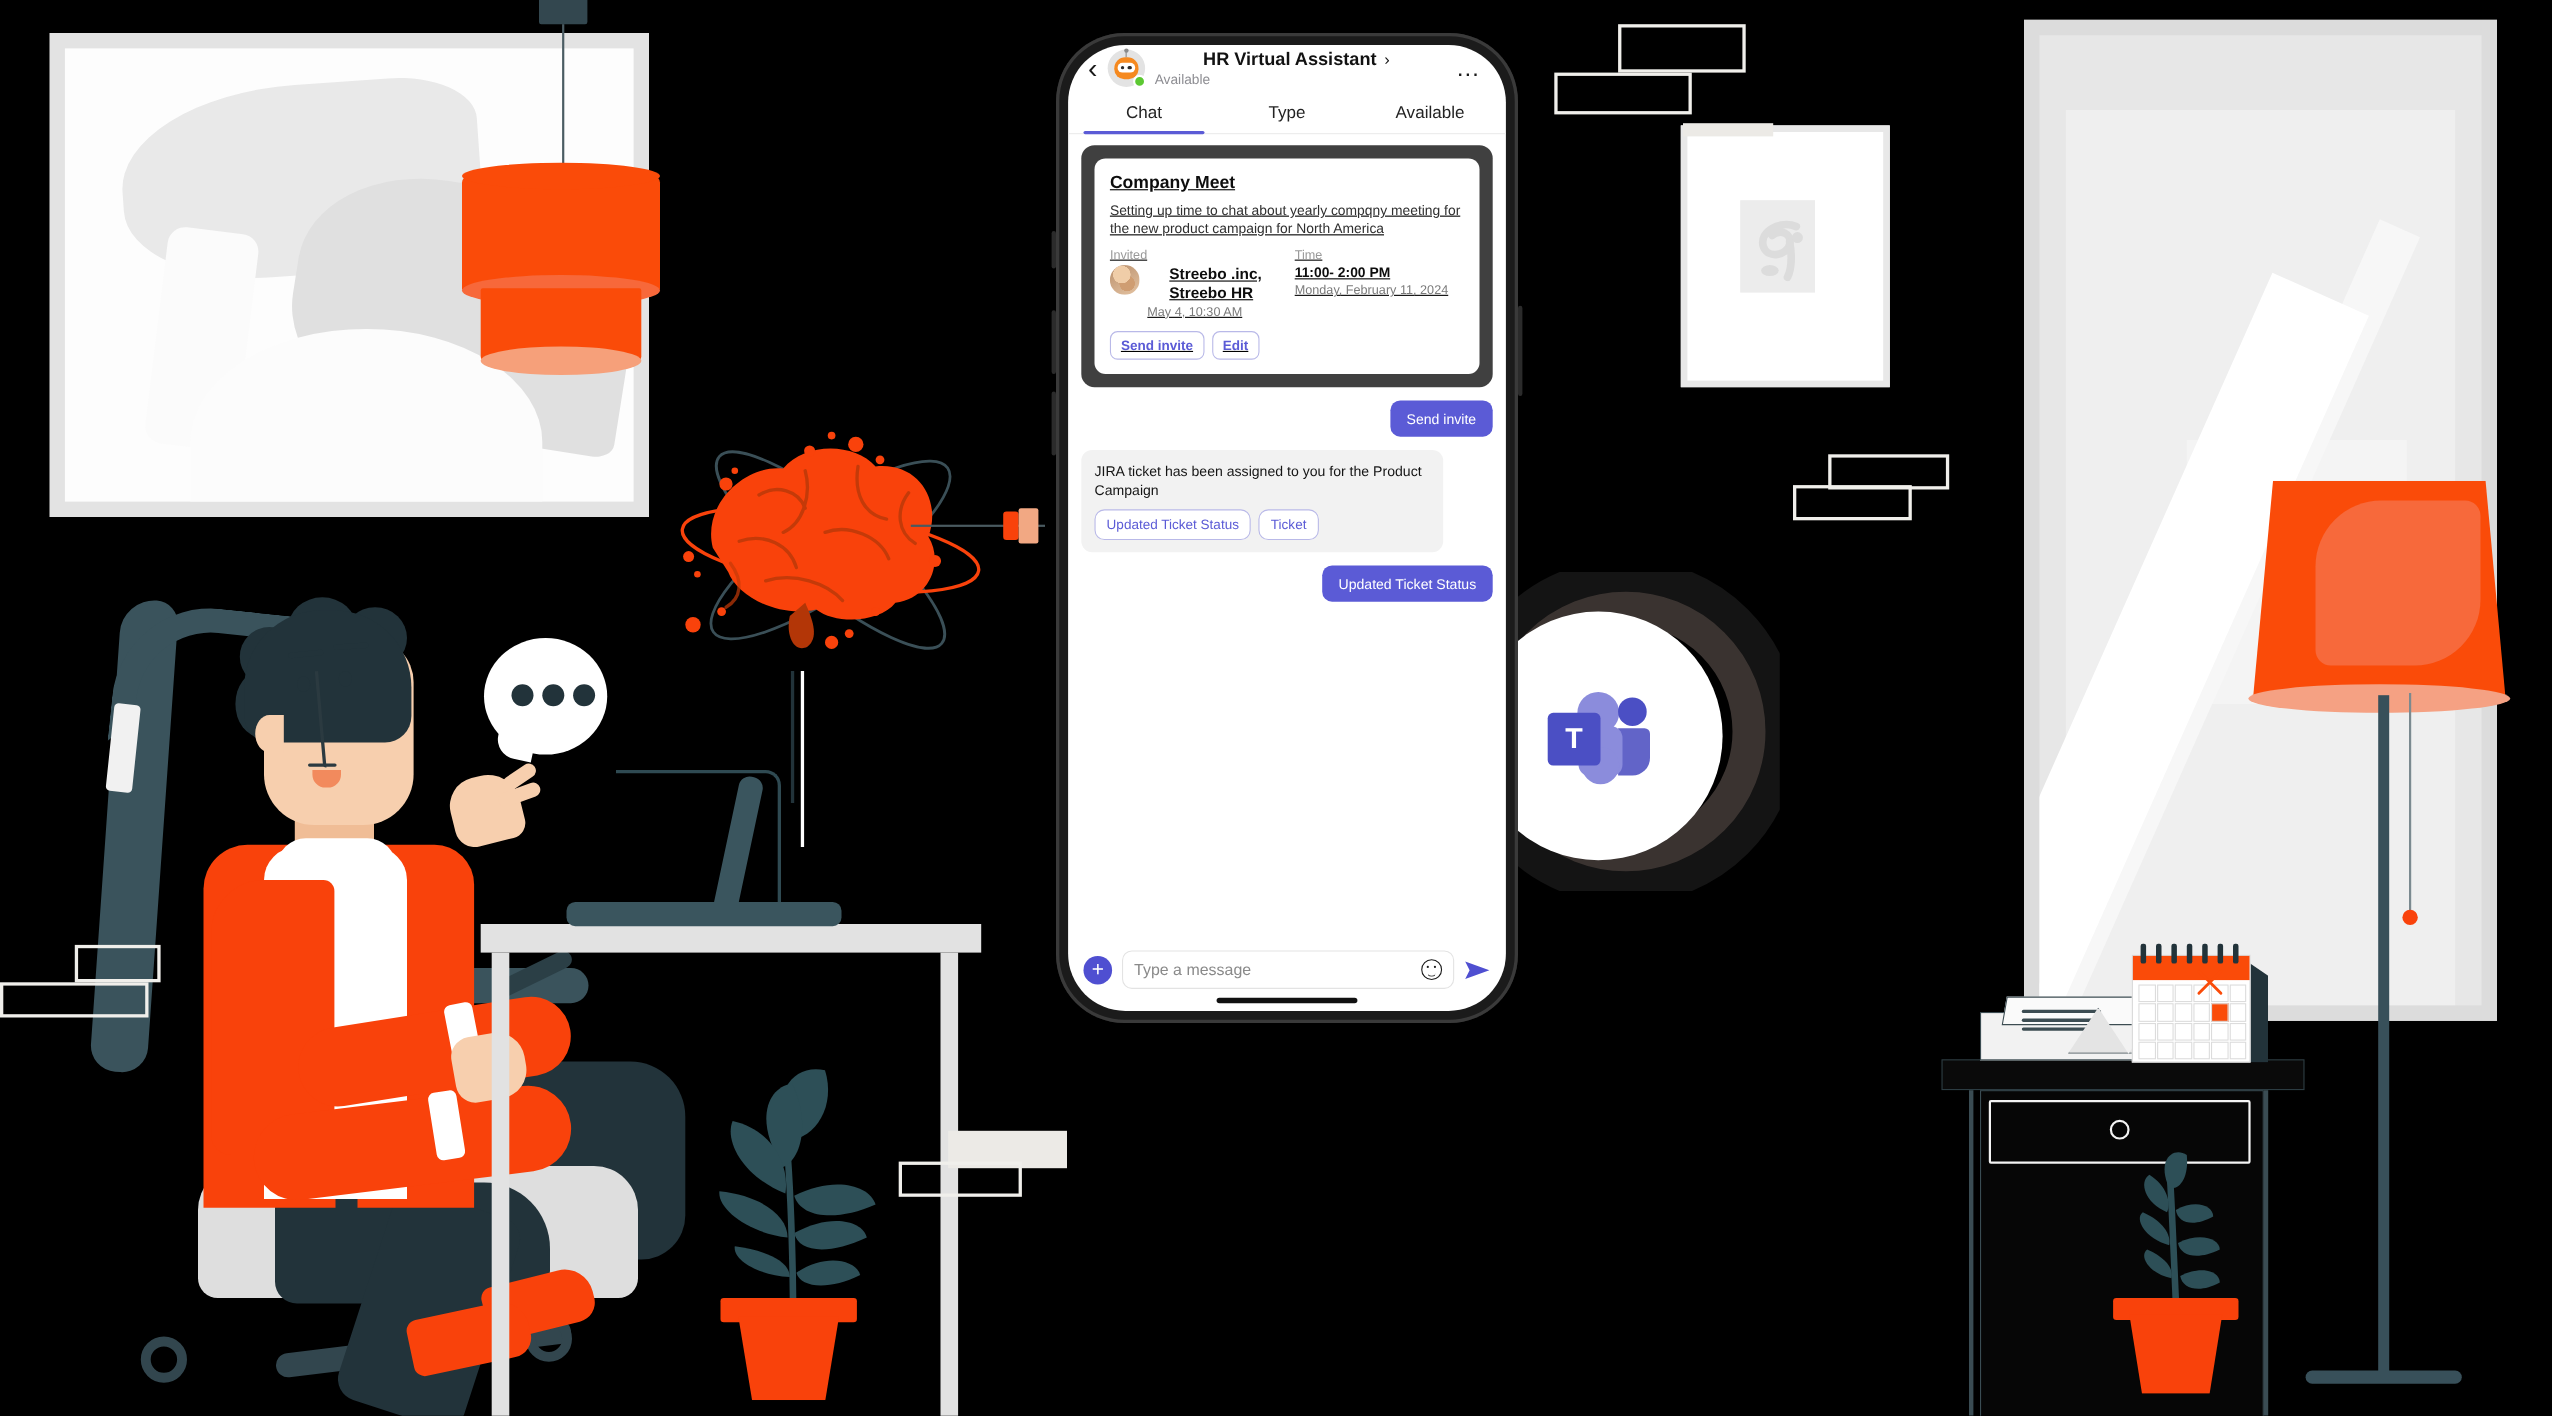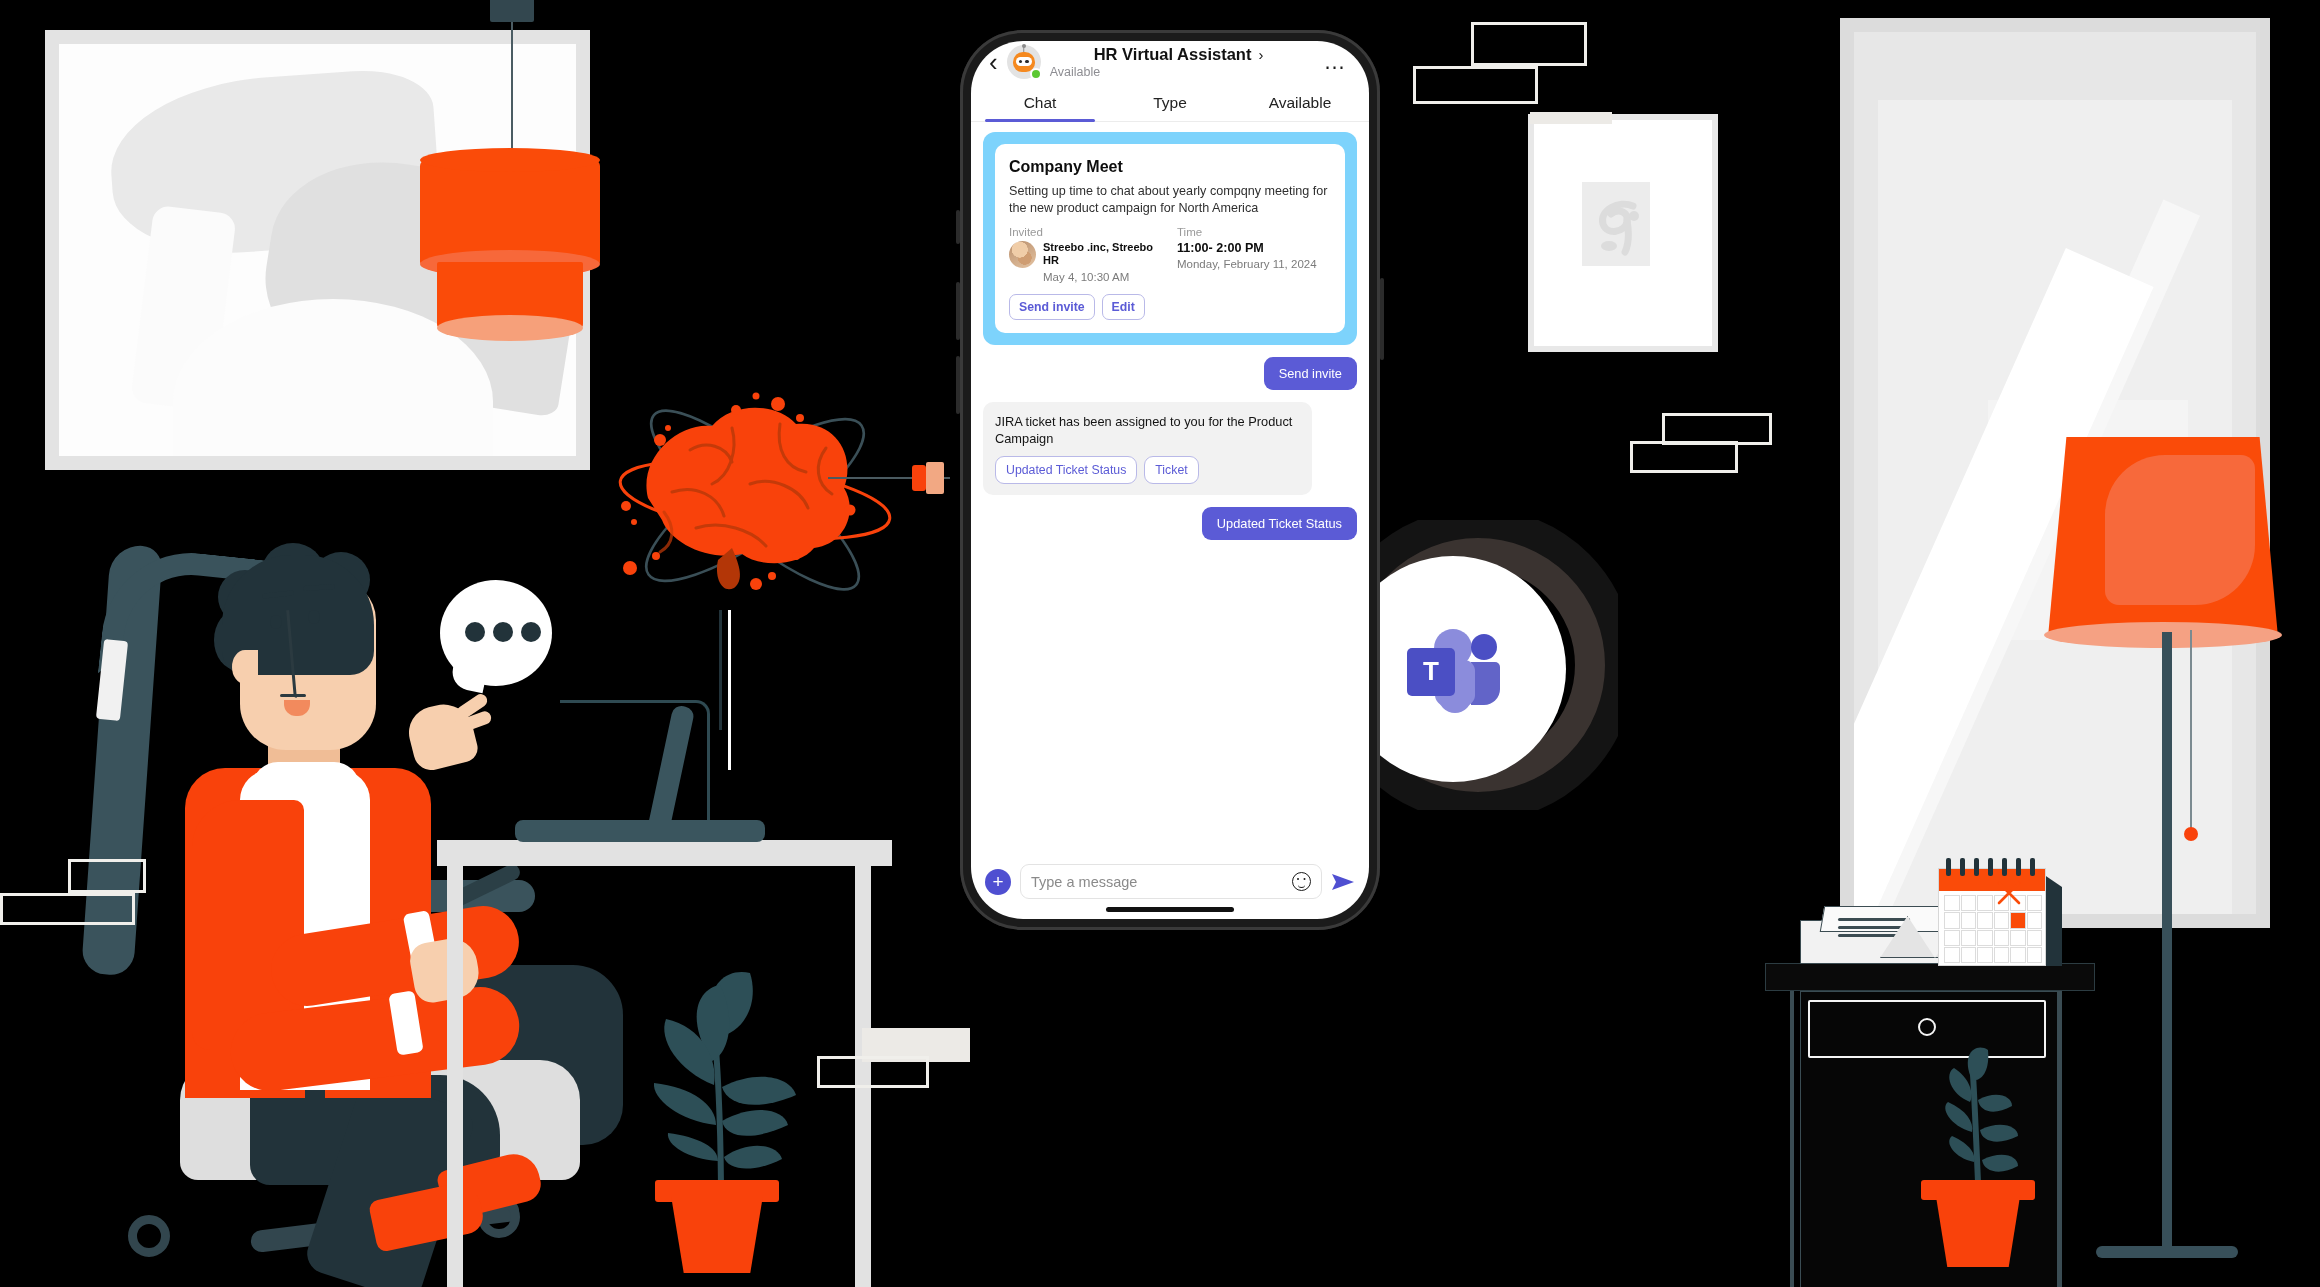--- a/index.html
+++ b/index.html
@@ -216,33 +216,33 @@
   .hdr-more{font-size:22px;color:#1a1a1a;letter-spacing:1.5px;line-height:.6;cursor:pointer;}
 
   .tabs{display:flex;border-bottom:1px solid #ececec;padding:0 4px;}
   .tab{flex:1;text-align:center;padding:7px 0 9px;font-size:15.5px;color:#232323;cursor:pointer;position:relative;}
   .tab.active{font-weight:400;}
   .tab.active::after{
     content:"";position:absolute;left:8%;right:8%;bottom:-1px;height:3px;background:#5b5bd6;border-radius:2px;
   }
 
   .chat-body{flex:1;overflow:hidden;padding:10px 12px 0;display:flex;flex-direction:column;gap:12px;}
-  .card-shell{background:#7dd3fc;border-radius:12px;padding:12px;}
+  .card-shell{background:#404040;border-radius:12px;padding:12px;text-decoration:underline;}
   .card{background:#ffffff;border-radius:10px;padding:14px 14px 13px;}
   .card-title{font-size:16px;font-weight:700;color:#0d0d0d;margin-bottom:7px;}
   .card-desc{font-size:12.6px;color:#2f2f2f;line-height:1.32;margin-bottom:10px;}
   .card-cols{display:flex;gap:14px;}
   .col{flex:1;min-width:0;}
   .col-lbl{font-size:11.5px;color:#9a9a9a;margin-bottom:3px;}
   .inv-row{display:flex;gap:7px;align-items:flex-start;}
   .inv-av{width:27px;height:27px;border-radius:50%;flex:0 0 27px;background:
       radial-gradient(circle at 40% 32%, #f0cda8 0 32%, transparent 33%),
       radial-gradient(circle at 58% 62%, #cf9d72 0 30%, transparent 31%),
       linear-gradient(150deg,#b98f6c,#e4c3a2);}
-  .inv-name{font-size:11px;font-weight:700;color:#0d0d0d;line-height:1.2;}
+  .inv-name{font-size:14px;font-weight:700;color:#0d0d0d;line-height:1.2;margin-left:20px;}
   .inv-date{font-size:11.5px;color:#7b7b7b;margin-top:3px;}
   .tm-main{font-size:12.6px;font-weight:700;color:#0d0d0d;}
   .tm-sub{font-size:11.5px;color:#7b7b7b;line-height:1.25;margin-top:2px;}
   .card-btns{display:flex;gap:7px;margin-top:11px;}
   .obtn{
     border:1px solid #b9b9e8;background:#fff;color:#5b5bd6;font-weight:700;
     font-size:12.3px;border-radius:7px;padding:5px 9px;cursor:pointer;
     font-family:"Liberation Sans",sans-serif;
   }
   .bub-right{align-self:flex-end;background:#5b5bd6;color:#fff;font-size:12.8px;

